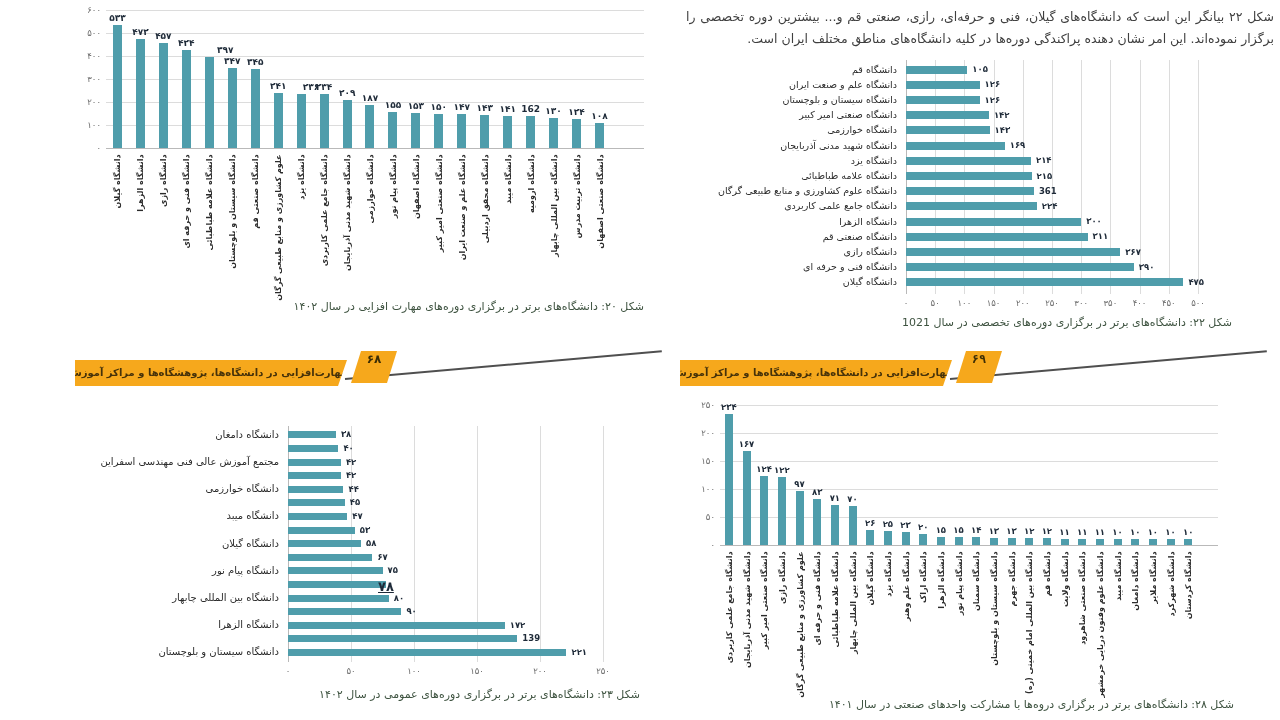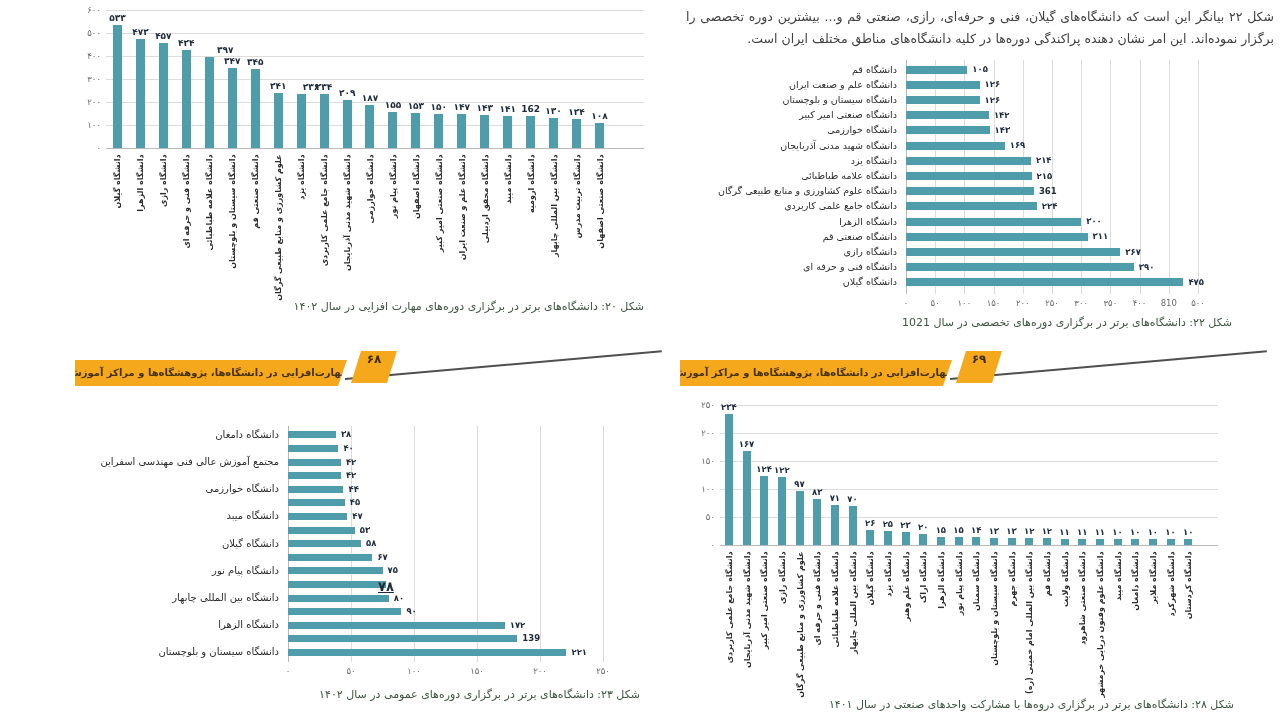--- a/index.html
+++ b/index.html
@@ -142,21 +142,21 @@
     <div class="tick" style="left: 316.8px; width: 28px; top: 240px; text-align: center;">۲۰۰</div>
     <div class="gl" style="left: 360px; top: 2px; width: 1px; height: 234px; background: rgb(220, 220, 220);"></div>
     <div class="tick" style="left: 346px; width: 28px; top: 240px; text-align: center;">۲۵۰</div>
     <div class="gl" style="left: 389.2px; top: 2px; width: 1px; height: 234px; background: rgb(220, 220, 220);"></div>
     <div class="tick" style="left: 375.2px; width: 28px; top: 240px; text-align: center;">۳۰۰</div>
     <div class="gl" style="left: 418.4px; top: 2px; width: 1px; height: 234px; background: rgb(220, 220, 220);"></div>
     <div class="tick" style="left: 404.4px; width: 28px; top: 240px; text-align: center;">۳۵۰</div>
     <div class="gl" style="left: 447.6px; top: 2px; width: 1px; height: 234px; background: rgb(220, 220, 220);"></div>
     <div class="tick" style="left: 433.6px; width: 28px; top: 240px; text-align: center;">۴۰۰</div>
     <div class="gl" style="left: 476.8px; top: 2px; width: 1px; height: 234px; background: rgb(220, 220, 220);"></div>
-    <div class="tick" style="left: 462.8px; width: 28px; top: 240px; text-align: center;">810</div>
+    <div class="tick" style="left: 462.8px; width: 28px; top: 240px; text-align: center;">۴۵۰</div>
     <div class="gl" style="left: 506px; top: 2px; width: 1px; height: 234px; background: rgb(220, 220, 220);"></div>
     <div class="tick" style="left: 492px; width: 28px; top: 240px; text-align: center;">۵۰۰</div>
     <div class="clab" style="left: 0px; width: 205px; top: 5.6px; height: 12px; line-height: 12px; text-align: right; font-size: 9.5px;">دانشگاه قم</div>
     <div class="bar" style="left: 214px; top: 7.6px; width: 61.32px; height: 8px;"></div>
     <div class="vlab" style="left: 280.32px; top: 6.1px; font-size: 8.5px;">۱۰۵</div>
     <div class="clab" style="left: 0px; width: 205px; top: 20.8px; height: 12px; line-height: 12px; text-align: right; font-size: 9.5px;">دانشگاه علم و صنعت ایران</div>
     <div class="bar" style="left: 214px; top: 22.8px; width: 73.584px; height: 8px;"></div>
     <div class="vlab" style="left: 292.584px; top: 21.3px; font-size: 8.5px;">۱۲۶</div>
     <div class="clab" style="left: 0px; width: 205px; top: 36px; height: 12px; line-height: 12px; text-align: right; font-size: 9.5px;">دانشگاه سیستان و بلوچستان</div>
     <div class="bar" style="left: 214px; top: 38px; width: 73.584px; height: 8px;"></div>
@@ -355,13 +355,13 @@
     <div class="clab" style="width: 140px; height: 11px; line-height: 11px; left: 424.167px; top: 223.5px; transform: rotate(-90deg); text-align: right; font-size: 8px; font-weight: bold;">دانشگاه کردستان</div>
   </div>
 <div class="caption" style="left:694px;top:698px;width:540px;">شکل ۲۸: دانشگاه‌های برتر در برگزاری دروه‌ها با مشارکت واحدهای صنعتی در سال ۱۴۰۱</div>
 
 <div class="ribbon-line" style="left:345px;top:378px;"></div>
 <div class="ribbon-main" style="left:75px;top:360px;">مهارت‌افزایی در دانشگاه‌ها، پژوهشگاه‌ها و مراکز آموزش عالی کشور</div>
 <div class="ribbon-num" style="left:351px;top:351px;">۶۸</div>
 
 <div class="ribbon-line" style="left:950px;top:378px;"></div>
 <div class="ribbon-main" style="left:680px;top:360px;">مهارت‌افزایی در دانشگاه‌ها، پژوهشگاه‌ها و مراکز آموزش عالی کشور</div>
-<div class="ribbon-num" style="left:956px;top:351px;">۶۹</div>
+<div class="ribbon-num" style="left:956px;top:351px;font-family:Liberation Mono, monospace;">۶۹</div>
 
 </body></html>

